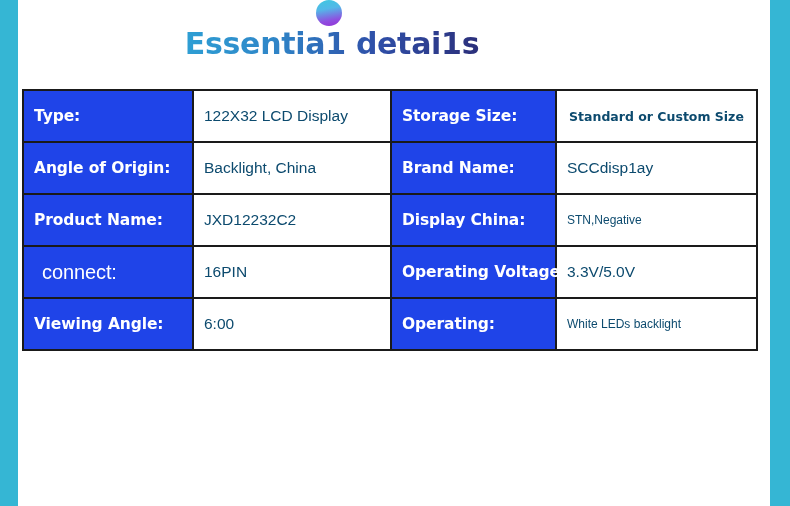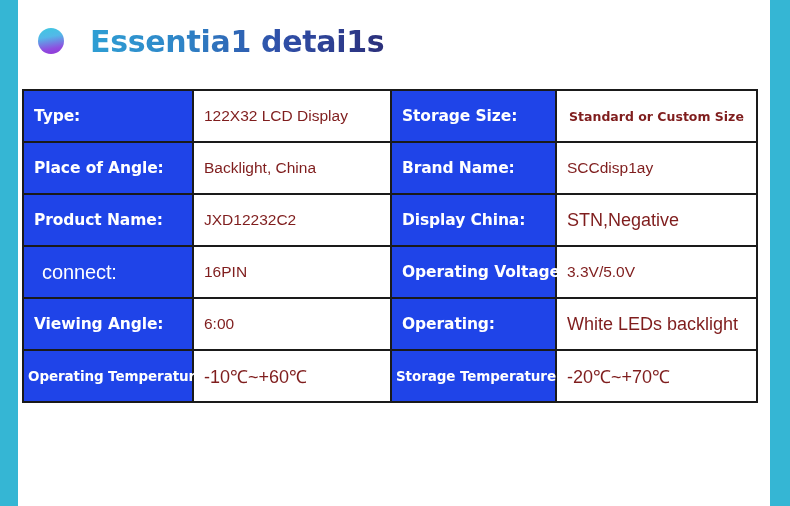--- a/index.html
+++ b/index.html
@@ -29,20 +29,21 @@
 
   
   .header {
     position: absolute;
     left: 18px;
     top: 0;
     width: 602px;
     height: 82px;
     display: flex;
     align-items: center;
+    flex-direction: column;
   }
   .header-dot {
     width: 26px;
     height: 26px;
     border-radius: 50%;
     margin-left: 20px;
     background: linear-gradient(170deg, #3ec8e0 0%, #53b8e8 35%, #8e4fe0 75%, #9333d6 100%);
     flex: none;
   }
   .header-title {
@@ -96,33 +97,33 @@
     font-weight: normal;
     font-size: 20px;
     padding-left: 18px;
   }
   td.label-cell.size-sm {
     font-size: 13.5px;
     padding: 0 4px;
   }
 
   td.value-cell {
-    color: #7f1d1d;
+    color: #0c4a6e;
     font-size: 15.5px;
     font-family: "Liberation Sans", sans-serif;
     white-space: nowrap;
   }
   td.value-cell.size-sm {
     font-size: 12.5px;
     font-weight: bold;
     font-family: "DejaVu Sans", sans-serif;
     text-align: center;
   }
   td.value-cell.size-xs {
-    font-size: 18px;
+    font-size: 12px;
   }
 </style>
 </head>
 <body>
 
 <div class="edge-bar left"></div>
 <div class="edge-bar right"></div>
 
 <div class="header">
   <div class="header-dot"></div>
@@ -137,21 +138,21 @@
       <col class="col-value2">
   </colgroup>
   <tbody>
     <tr>
       <td class="label-cell">Type:</td>
       <td class="value-cell">122X32 LCD Display</td>
       <td class="label-cell">Storage Size:</td>
       <td class="value-cell size-sm">Standard or Custom Size</td>
     </tr>
     <tr>
-      <td class="label-cell">Place of  Angle:</td>
+      <td class="label-cell">Angle of  Origin:</td>
       <td class="value-cell">Backlight, China</td>
       <td class="label-cell">Brand Name:</td>
       <td class="value-cell">SCCdisp1ay</td>
     </tr>
     <tr>
       <td class="label-cell">Product Name:</td>
       <td class="value-cell">JXD12232C2</td>
       <td class="label-cell">Display China:</td>
       <td class="value-cell size-xs">STN,Negative</td>
     </tr>
@@ -160,20 +161,14 @@
       <td class="value-cell">16PIN</td>
       <td class="label-cell">Operating Voltage:</td>
       <td class="value-cell">3.3V/5.0V</td>
     </tr>
     <tr>
       <td class="label-cell">Viewing Angle:</td>
       <td class="value-cell">6:00</td>
       <td class="label-cell">Operating:</td>
       <td class="value-cell size-xs">White LEDs backlight</td>
     </tr>
-    <tr>
-      <td class="label-cell size-sm">Operating  Temperature</td>
-      <td class="value-cell size-xs">-10℃~+60℃</td>
-      <td class="label-cell size-sm">Storage  Temperature</td>
-      <td class="value-cell size-xs">-20℃~+70℃</td>
-    </tr>
   </tbody>
 </table>
 
 </body></html>

